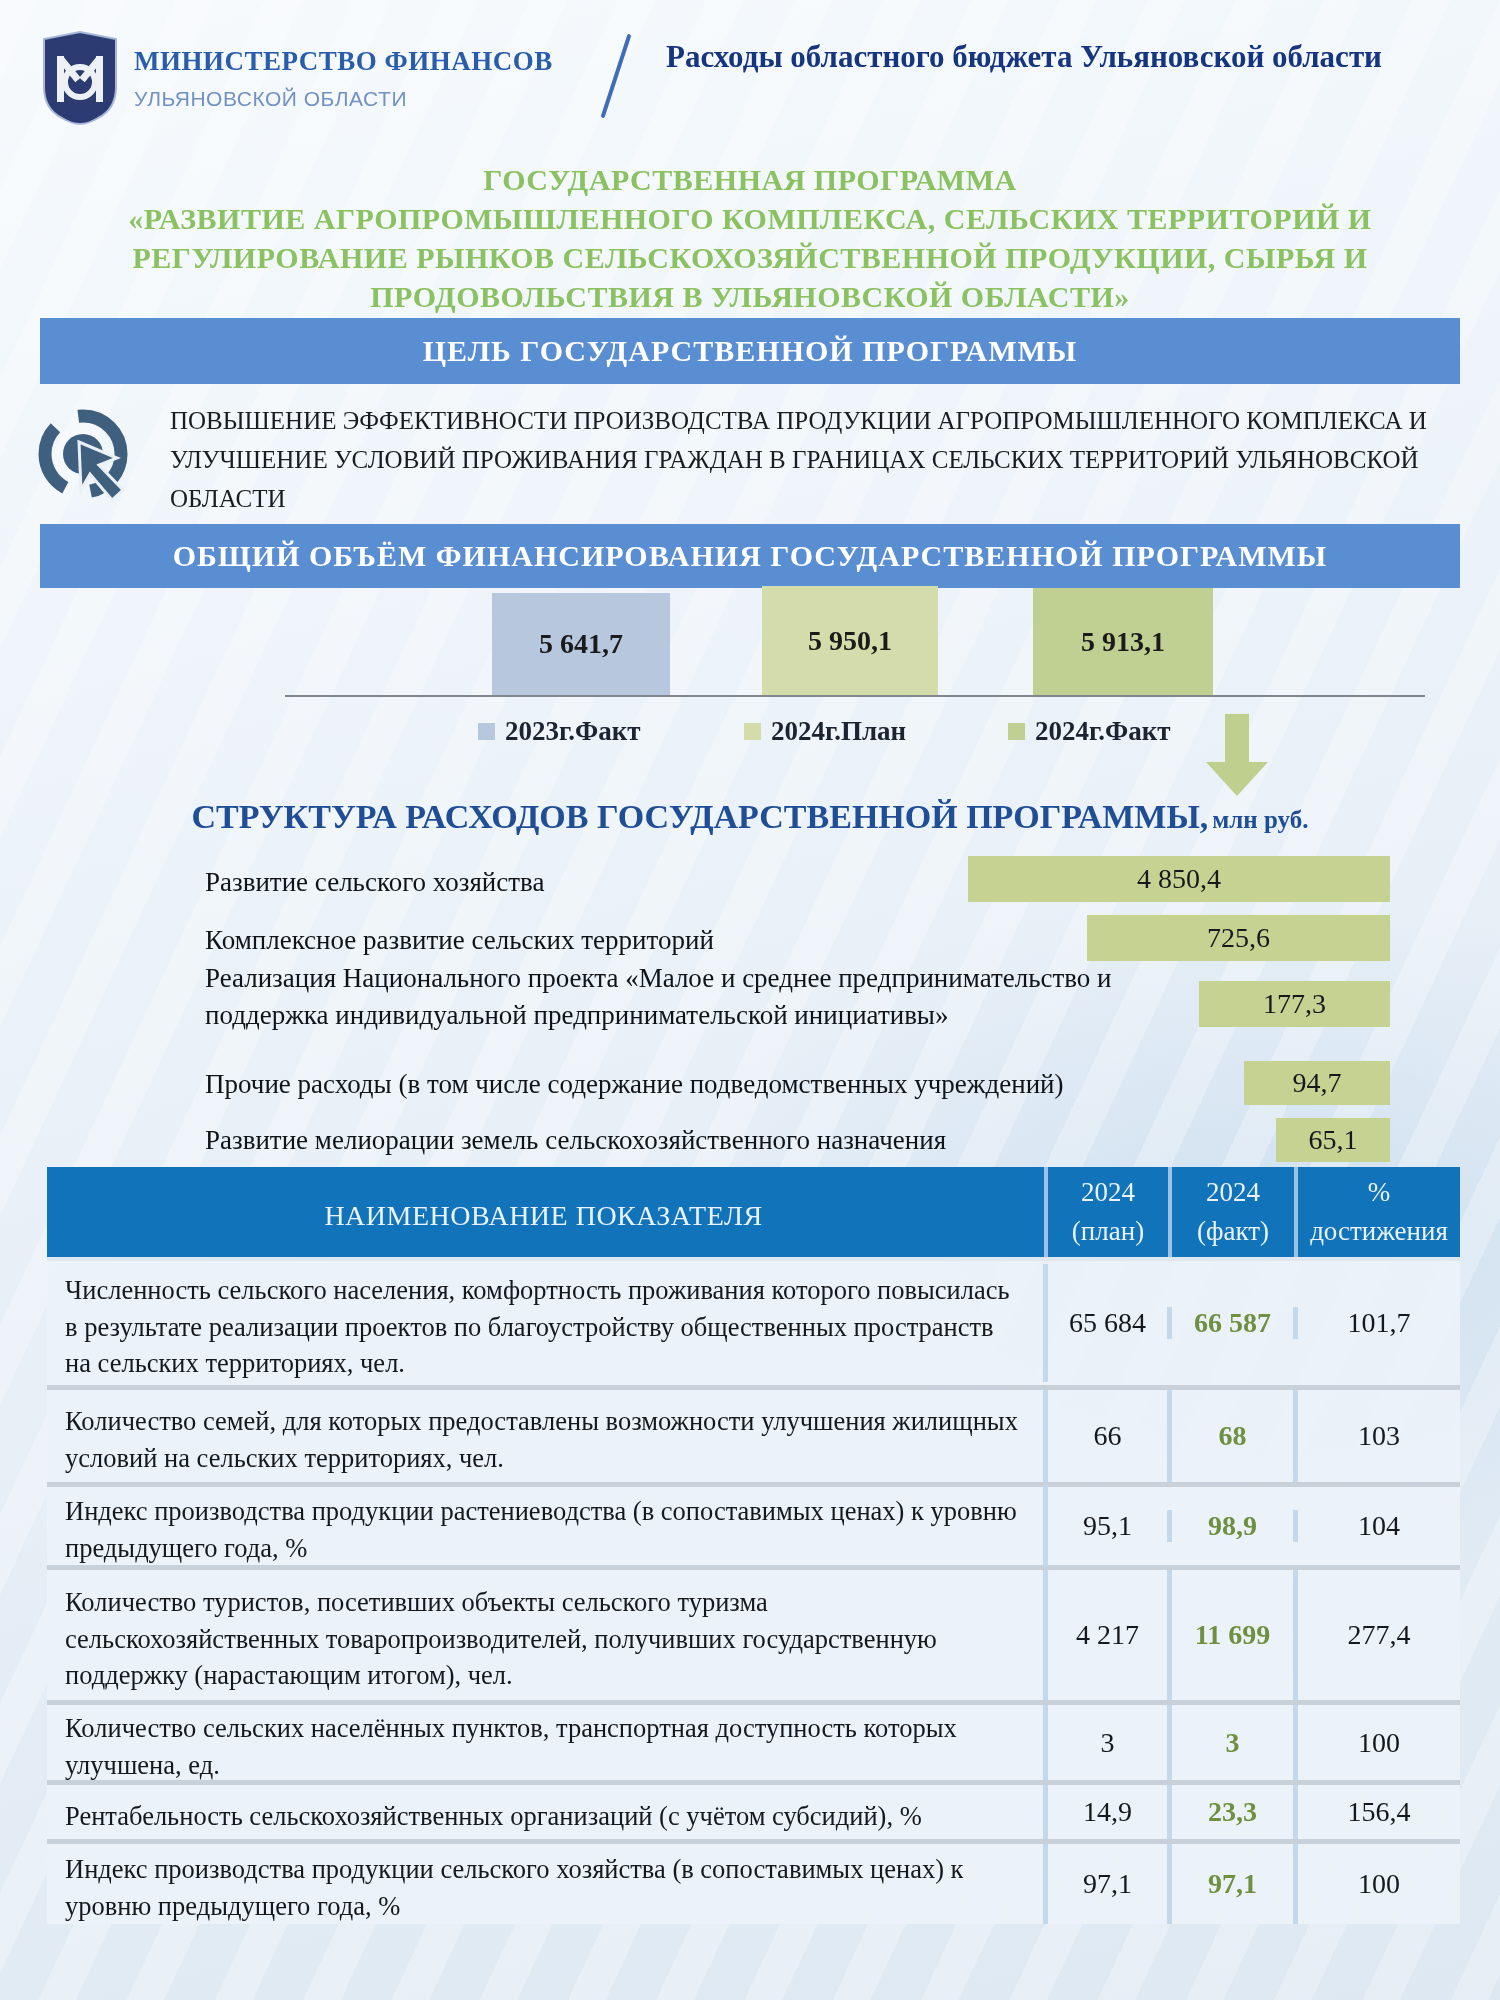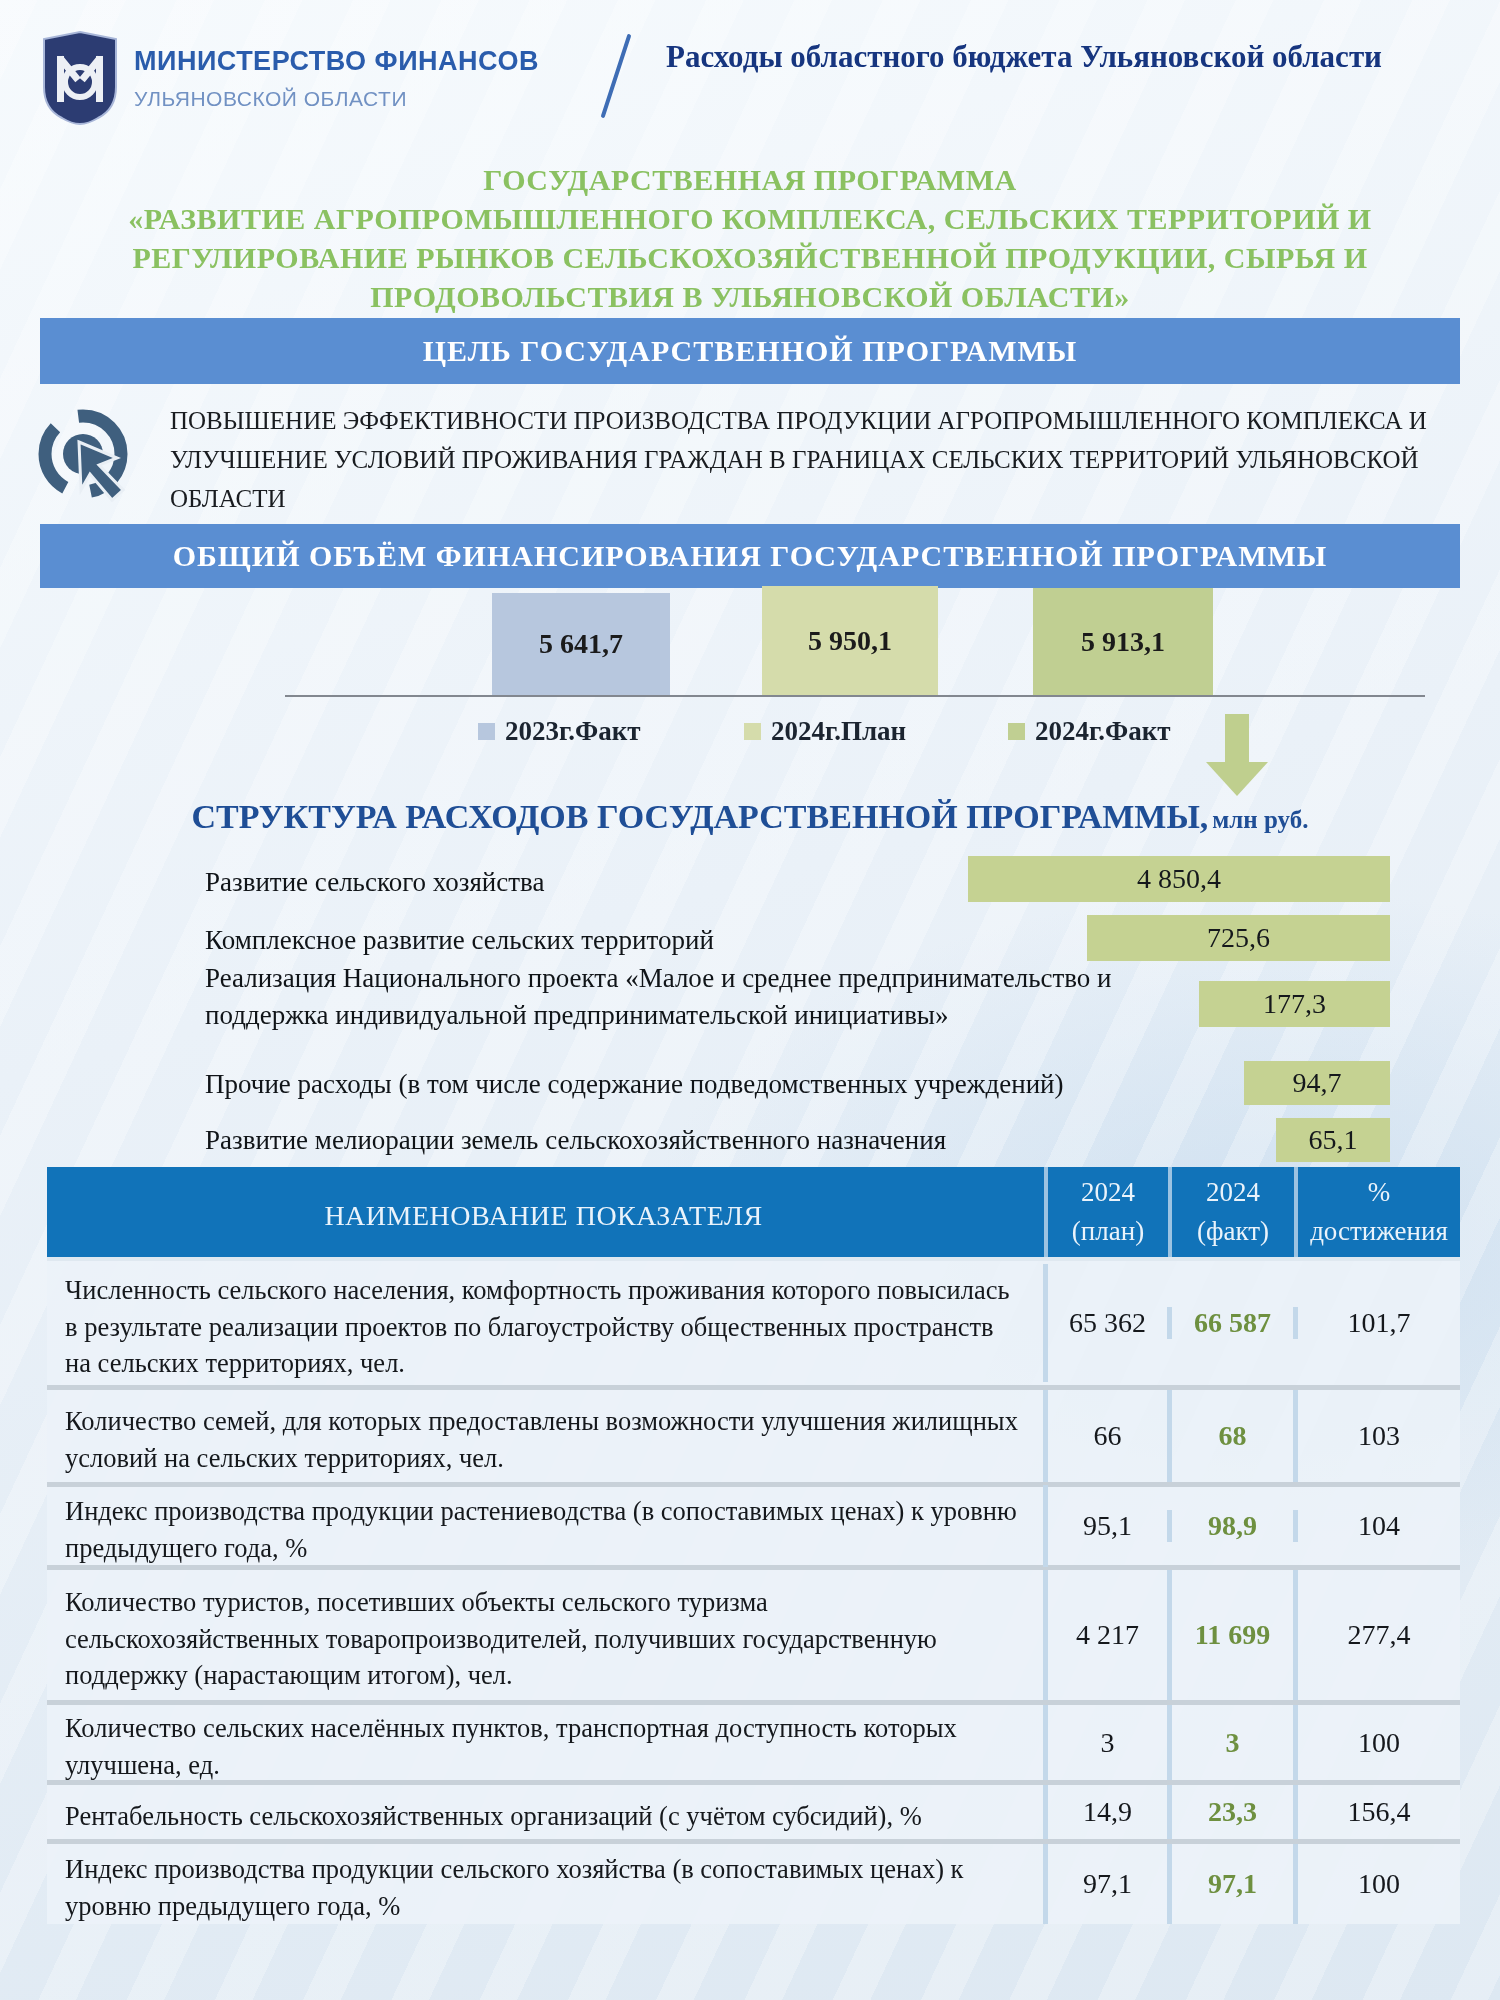--- a/index.html
+++ b/index.html
@@ -7,21 +7,21 @@
     position:relative;width:1500px;height:2000px;overflow:hidden;
     font-family:"Liberation Serif",serif;color:#15181c;
     background:
       repeating-linear-gradient(115deg, rgba(255,255,255,0.28) 0 34px, rgba(255,255,255,0) 34px 80px),
       radial-gradient(900px 500px at 85% 62%, rgba(190,214,236,0.55), rgba(190,214,236,0) 70%),
       linear-gradient(165deg,#f6fafd 0%,#eaf1f8 45%,#dde8f2 100%);
   }
   
   .logo{position:absolute;left:40px;top:30px;width:80px;height:96px;}
   .ministry{position:absolute;left:134px;top:46px;font-family:"Liberation Sans",sans-serif;}
-  .ministry .name{font-size:27px;font-weight:bold;color:#2a5cac;letter-spacing:0.5px;}
+  .ministry .name{font-size:27px;font-weight:bold;color:#2a5cac;letter-spacing:0.5px;font-family:Liberation Serif, serif;}
   .ministry .region{font-size:21px;color:#7191c3;margin-top:10px;letter-spacing:0.5px;}
   .slash{position:absolute;left:614px;top:32px;width:4px;height:88px;background:#3e6db5;transform:rotate(18deg);border-radius:2px;}
   .page-title{position:absolute;left:666px;top:36px;width:810px;font-size:31px;font-weight:bold;color:#16357f;line-height:1.38;}
   
   .program-title{position:absolute;left:0;top:160px;width:100%;text-align:center;color:#8ac161;font-weight:bold;font-size:30px;line-height:39px;letter-spacing:0.5px;}
   
   .banner{position:absolute;left:40px;width:1420px;background:#5a8ed2;color:#ffffff;font-weight:bold;font-size:30px;letter-spacing:1px;display:flex;align-items:center;justify-content:center;text-align:center;}
   .banner.goal-banner{top:318px;height:66px;}
   .banner.funding-banner{top:524px;height:64px;}
   
@@ -161,21 +161,21 @@
       <div class="tcell c-pct">
         <span>
             <span class="hdr2">%</span>
             <span class="hdr2">достижения</span>
           </span>
       </div>
     </div>
 
     <div class="trow tbody-row first h124">
       <div class="tcell c-name">Численность сельского населения, комфортность проживания которого повысилась в результате реализации проектов по благоустройству общественных пространств на сельских территориях, чел.</div>
-      <div class="tcell c-plan">65 362</div>
+      <div class="tcell c-plan">65 684</div>
       <div class="tcell c-fact fact-val">66 587</div>
       <div class="tcell c-pct">101,7</div>
     </div>
     <div class="trow tbody-row h92">
       <div class="tcell c-name">Количество семей, для которых предоставлены возможности улучшения жилищных условий на сельских территориях, чел.</div>
       <div class="tcell c-plan">66</div>
       <div class="tcell c-fact fact-val">68</div>
       <div class="tcell c-pct">103</div>
     </div>
     <div class="trow tbody-row h78">

